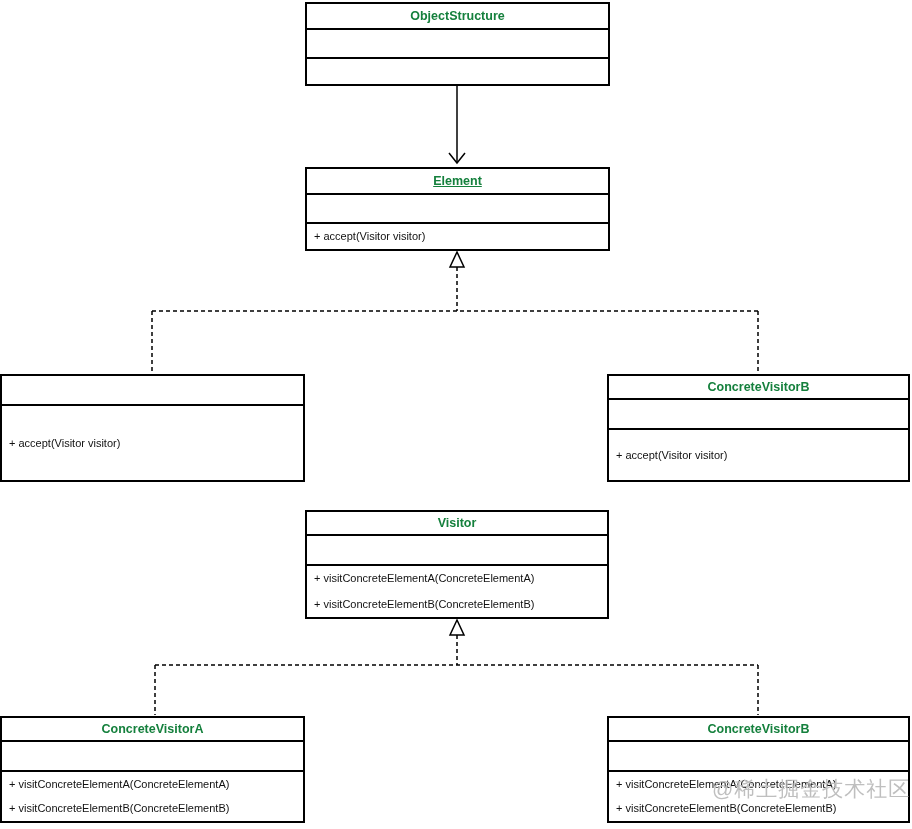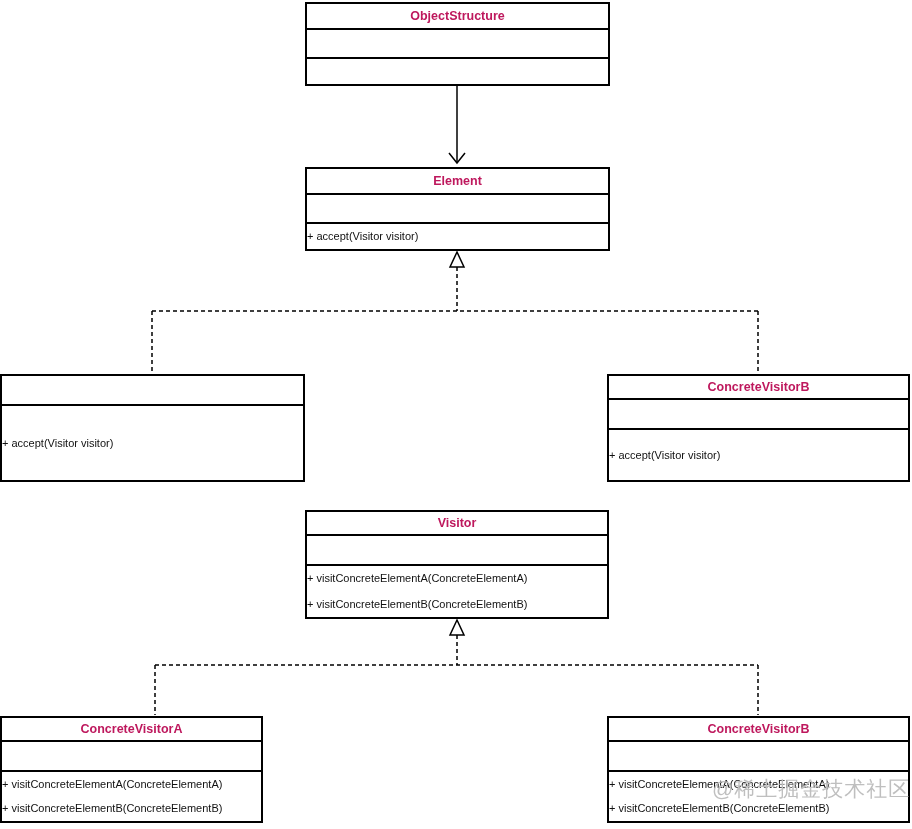--- a/index.html
+++ b/index.html
@@ -17,38 +17,39 @@
     background: #ffffff;
     box-sizing: border-box;
     display: flex;
     flex-direction: column;
   }
   .uml-title {
     box-sizing: border-box;
     border-bottom: 2px solid #000000;
     font-weight: bold;
     font-size: 12.5px;
-    color: #be185d;
+    color: #15803d;
     text-align: center;
     display: flex;
     align-items: center;
     justify-content: center;
     flex: none;
   }
   .uml-attrs {
     box-sizing: border-box;
     border-bottom: 2px solid #000000;
     flex: none;
   }
   .uml-methods {
     box-sizing: border-box;
     flex: 1 1 auto;
     display: flex;
     flex-direction: column;
     justify-content: space-around;
+    padding-left: 7px;
   }
   .uml-method {
     font-size: 11px;
     color: #111111;
     line-height: 13px;
     white-space: nowrap;
   }
   #connector-layer {
     position: absolute;
     left: 0; top: 0;
@@ -96,21 +97,21 @@
     </g>
   </svg>
 
   <div class="uml-class" style="left:305px; top:2px; width:305px; height:84px;">
     <div class="uml-title" style="height:26px;">ObjectStructure</div>
     <div class="uml-attrs" style="height:29px;"></div>
     <div class="uml-methods"></div>
   </div>
 
   <div class="uml-class" style="left:305px; top:167px; width:305px; height:84px;">
-    <div class="uml-title" style="height:26px;">Element</div>
+    <div class="uml-title" style="height:26px;text-decoration:underline;">Element</div>
     <div class="uml-attrs" style="height:29px;"></div>
     <div class="uml-methods">
       <div class="uml-method">+ accept(Visitor visitor)</div>
     </div>
   </div>
 
   <div class="uml-class" style="left:0px; top:374px; width:305px; height:108px;">
     <div class="uml-attrs" style="height:30px;"></div>
     <div class="uml-methods">
       <div class="uml-method">+ accept(Visitor visitor)</div>
@@ -127,21 +128,21 @@
 
   <div class="uml-class" style="left:305px; top:510px; width:304px; height:109px;justify-content:flex-end;">
     <div class="uml-title" style="height:24px;">Visitor</div>
     <div class="uml-attrs" style="height:30px;"></div>
     <div class="uml-methods">
       <div class="uml-method">+ visitConcreteElementA(ConcreteElementA)</div>
       <div class="uml-method">+ visitConcreteElementB(ConcreteElementB)</div>
     </div>
   </div>
 
-  <div class="uml-class" style="left:0px; top:716px; width:263px; height:107px;">
+  <div class="uml-class" style="left:0px; top:716px; width:305px; height:107px;">
     <div class="uml-title" style="height:24px;">ConcreteVisitorA</div>
     <div class="uml-attrs" style="height:30px;"></div>
     <div class="uml-methods">
       <div class="uml-method">+ visitConcreteElementA(ConcreteElementA)</div>
       <div class="uml-method">+ visitConcreteElementB(ConcreteElementB)</div>
     </div>
   </div>
 
   <div class="uml-class" style="left:607px; top:716px; width:303px; height:107px;">
     <div class="uml-title" style="height:24px;">ConcreteVisitorB</div>

